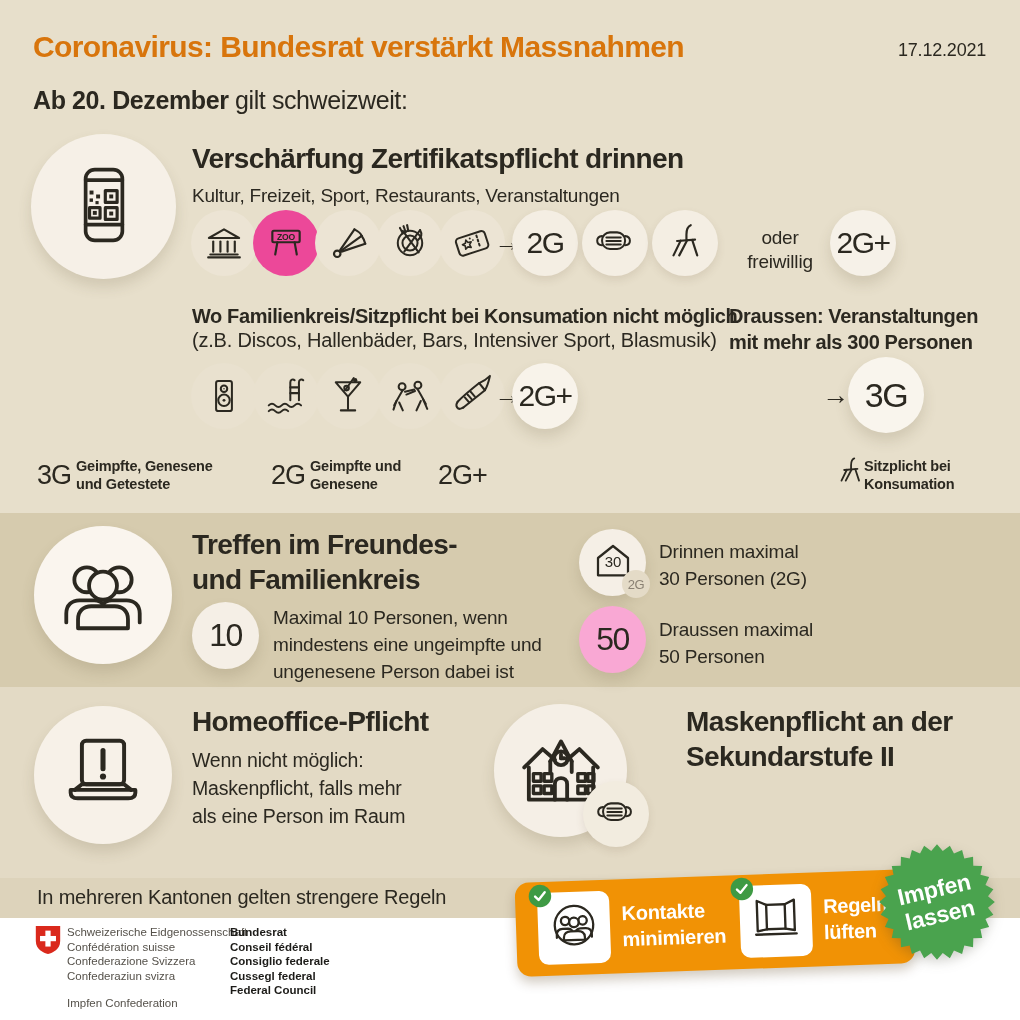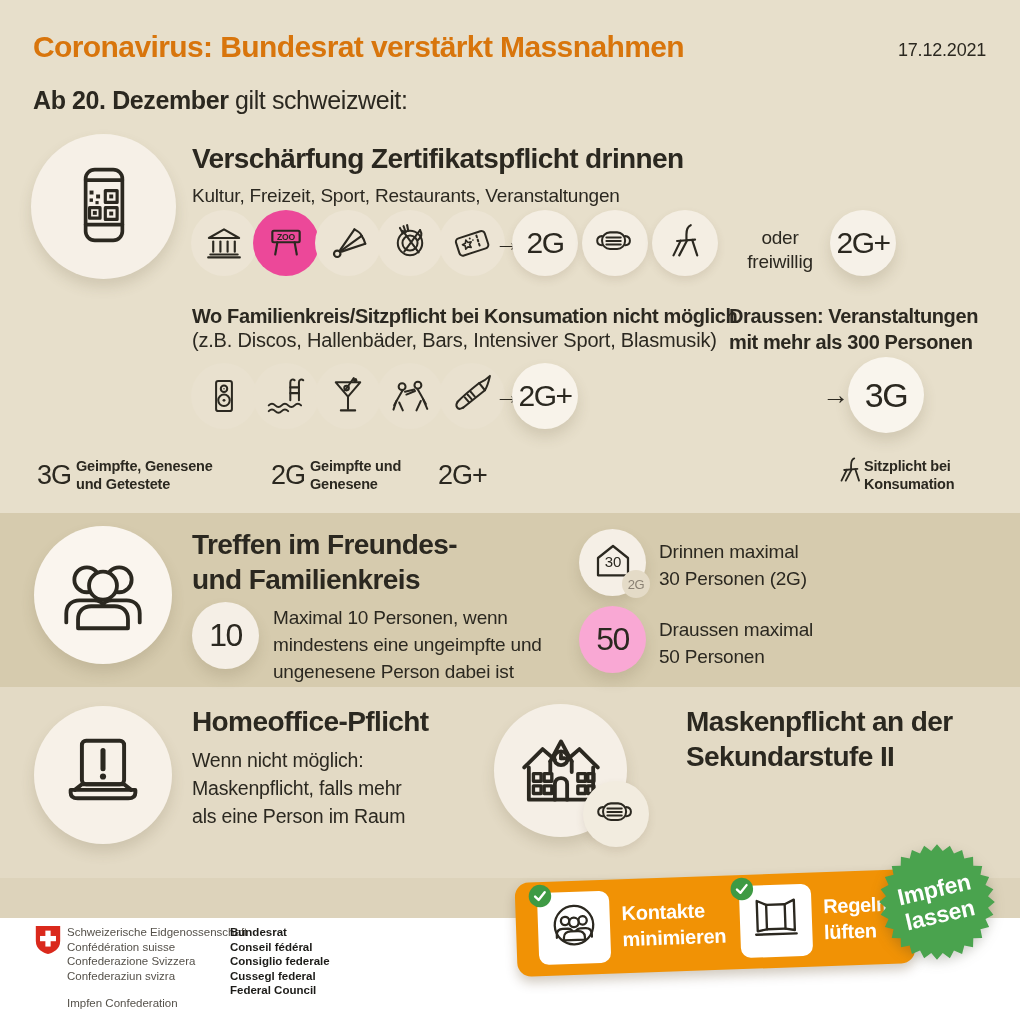--- a/index.html
+++ b/index.html
@@ -384,20 +384,21 @@
             <line x1="20" y1="37" x2="40" y2="37"></line>
         <path d="M46 25 C55 26 55 37 46 38"></path>
             <path d="M14 25 C5 26 5 37 14 38"></path>
       </g>
         </svg>
     </span>
   </div>
   <div class="abs h2 pl" style="left:686px;top:704px;">Maskenpflicht an der
 Sekundarstufe II</div>
 
+  <div class="abs" style="left:37px;top:886px;font-size:20px;">In mehreren Kantonen gelten strengere Regeln</div>
 
   <div class="banner">
     <div class="tile">
       <span class="checkbadge">
         <svg width="24" height="24" viewBox="0 0 32 32">
           <circle cx="16" cy="16" r="15" fill="#3e9a44"></circle>
           <path d="M9.5 16.5 L14 21 L22.5 11" stroke="#ffffff" stroke-width="3.2" fill="none" stroke-linecap="round" stroke-linejoin="round"></path>
         </svg>
       </span>
       <span>

